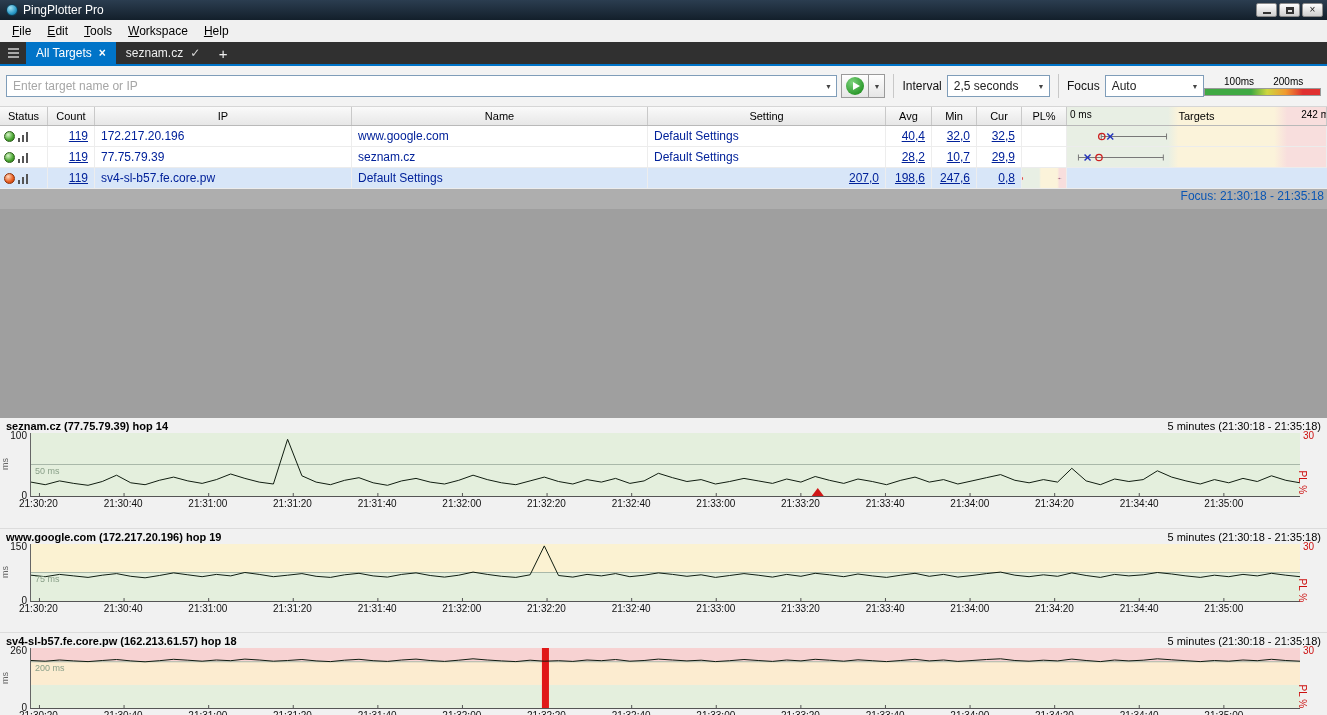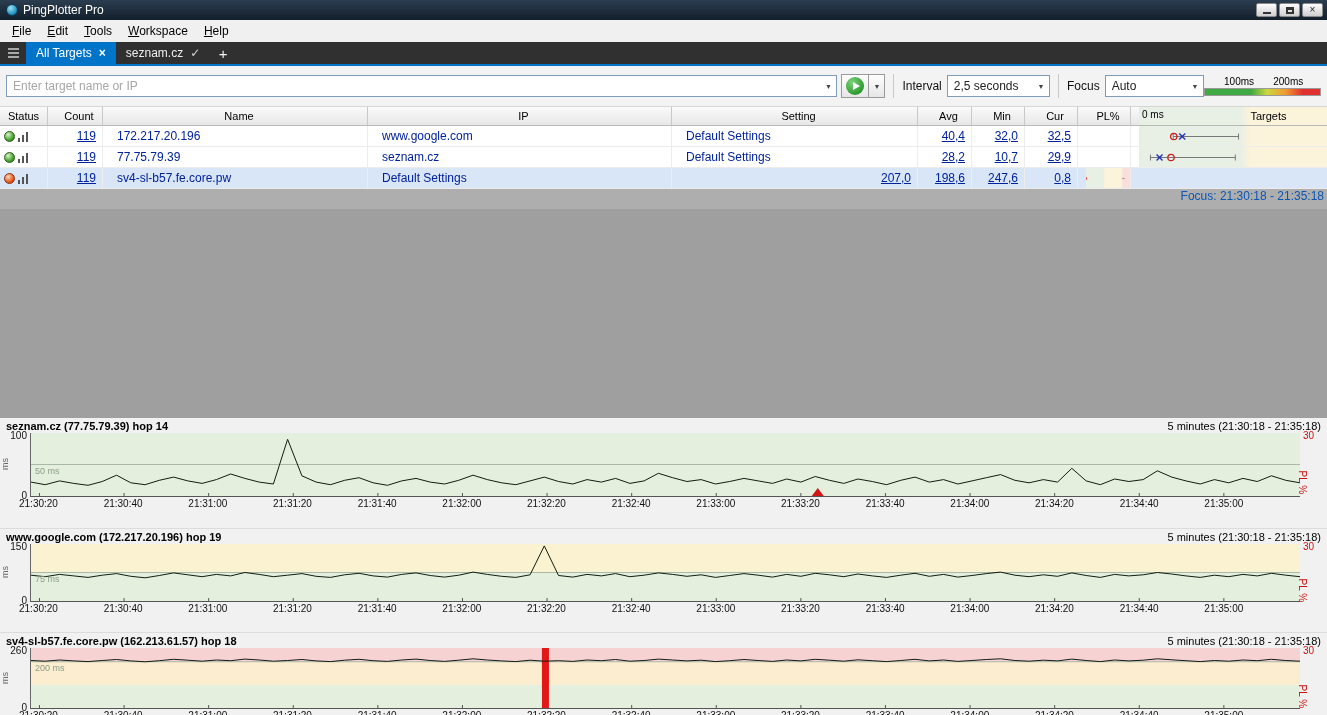--- a/index.html
+++ b/index.html
@@ -69,21 +69,21 @@
   .focus-combo { width:100px;justify-content:space-between; }
   .legend { margin-left:auto; width:118px; font-size:10px; color:#000; }
   .legend-labels { position:relative; height:12px; }
   .legend-labels span { position:absolute; transform:translateX(-50%); }
   .legend-100 { left:30%; }
   .legend-200 { left:72%; }
   .legend-bar { height:8px; border:1px solid #999;
     background:linear-gradient(90deg,#3fa943 0%,#3fa943 40%,#cdd63f 54%,#f09a30 70%,#e03030 85%,#e03030 100%); }
 
   
-  .tgrid { display:grid; grid-template-columns:48px 47px 257px 296px 238px 46px 45px 45px 45px 260px;gap:8px; }
+  .tgrid { display:grid; grid-template-columns:48px 47px 257px 296px 238px 46px 45px 45px 45px 260px; }
   .thead { height:19px; background:linear-gradient(#fafafa,#e7e7e7); font-size:11px;
     color:#000; border-bottom:1px solid #b9b9b9; }
   .thead > div { border-right:1px solid #c9c9c9; display:flex; align-items:center;
     justify-content:center; overflow:hidden; }
   .trow { height:21px; background:#fff; font-size:12px; color:#02229a;
     border-bottom:1px solid #ececec; }
   .trow > div { border-right:1px solid #ededed; display:flex; align-items:center;
     overflow:hidden; white-space:nowrap; }
   .trow.selected { background:#d8e6f8; }
   .td-status { padding-left:4px; gap:3px; }
@@ -209,22 +209,22 @@
       <span class="legend-100">100ms</span>
       <span class="legend-200">200ms</span>
     </div>
     <div class="legend-bar"></div>
   </div>
 </div>
 
 <div class="tgrid thead">
   <div>Status</div>
   <div>Count</div>
+  <div>IP</div>
   <div>Name</div>
-  <div>IP</div>
   <div>Setting</div>
   <div>Avg</div>
   <div>Min</div>
   <div>Cur</div>
   <div>PL%</div>
   <div class="lat-head lat-bg">
     <span class="lh-left">0 ms</span>
     <span>Targets</span>
     <span class="lh-right">242 ms</span>
   </div>

